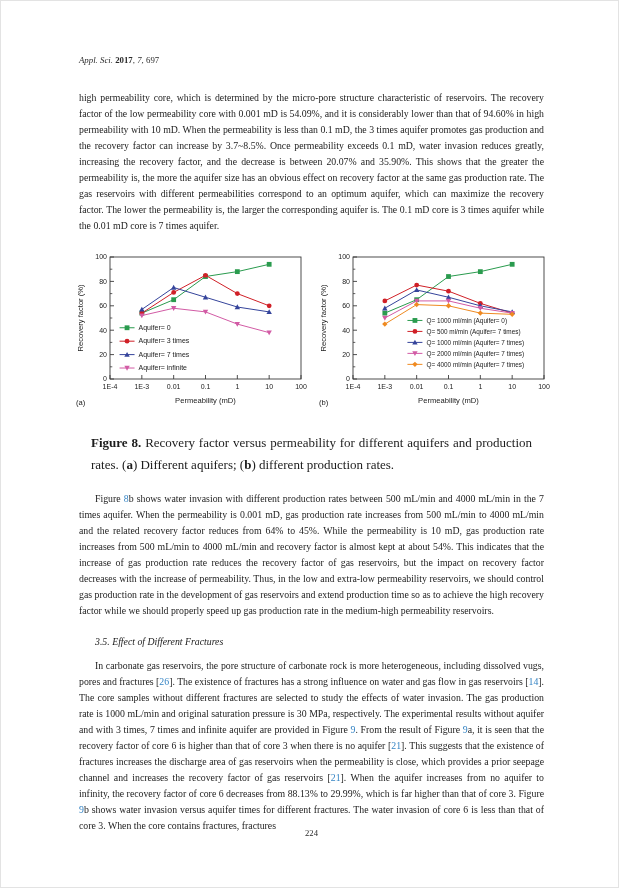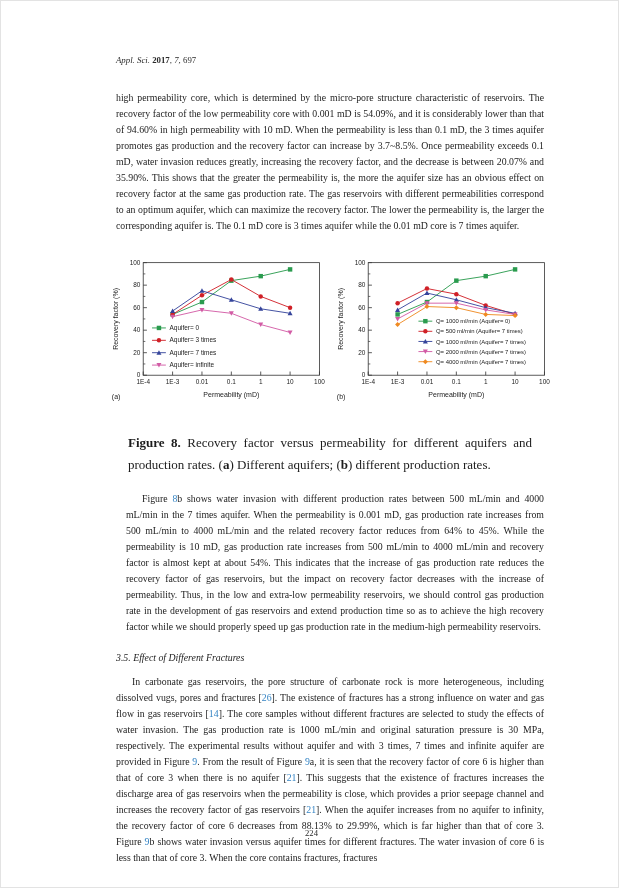--- a/index.html
+++ b/index.html
@@ -2,44 +2,44 @@
 <html><head>
 <meta charset="utf-8">
 <style>
   * { margin:0; padding:0; box-sizing:border-box; }
   html,body { background:#ffffff; }
   .page {
     width:619px; height:888px;
     background:#ffffff;
     border:1px solid #e3e3e3;
     position:relative;
-    padding:54px 74px 0 115px;
+    padding:54px 74px 0 78px;
     font-family:"Liberation Serif","DejaVu Serif",serif;
     color:#1c1c1c;
     overflow:hidden;
   }
   .journal-header { font-size:8.8px; color:#2a2a2a; margin-bottom:25px; }
   .para {
     font-size:9.8px; line-height:16px;
     text-align:justify; color:#1c1c1c;
   }
   .para.indent { text-indent:16px; }
   .seg-bold { font-weight:bold; }
   .seg-italic { font-style:italic; }
   .seg-link { color:#3584c4; cursor:pointer; }
   .figure-row { display:flex; justify-content:center; gap:10px; margin:13px -6px 0 -6px; }
   .figure-row svg { display:block; font-family:"Liberation Sans","DejaVu Sans",sans-serif; }
   .caption {
     font-size:13px; line-height:22px; text-align:justify;
     margin:19px 12px 0 12px; color:#1c1c1c;
   }
-  .para-2 { margin-top:15px;margin-left:10px; }
+  .para-2 { margin-top:15px; }
   .section-heading {
     font-style:italic; font-weight:normal; font-size:9.8px;
-    margin:17px 0 11px 0; color:#1c1c1c;
+    margin:17px 0 11px 16px; color:#1c1c1c;
   }
   .page-number {
     position:absolute; bottom:49px; left:4px; right:0;
     text-align:center; font-size:8.6px; color:#2a2a2a;
   }
 </style>
 </head>
 <body>
 
 <div class="page">

